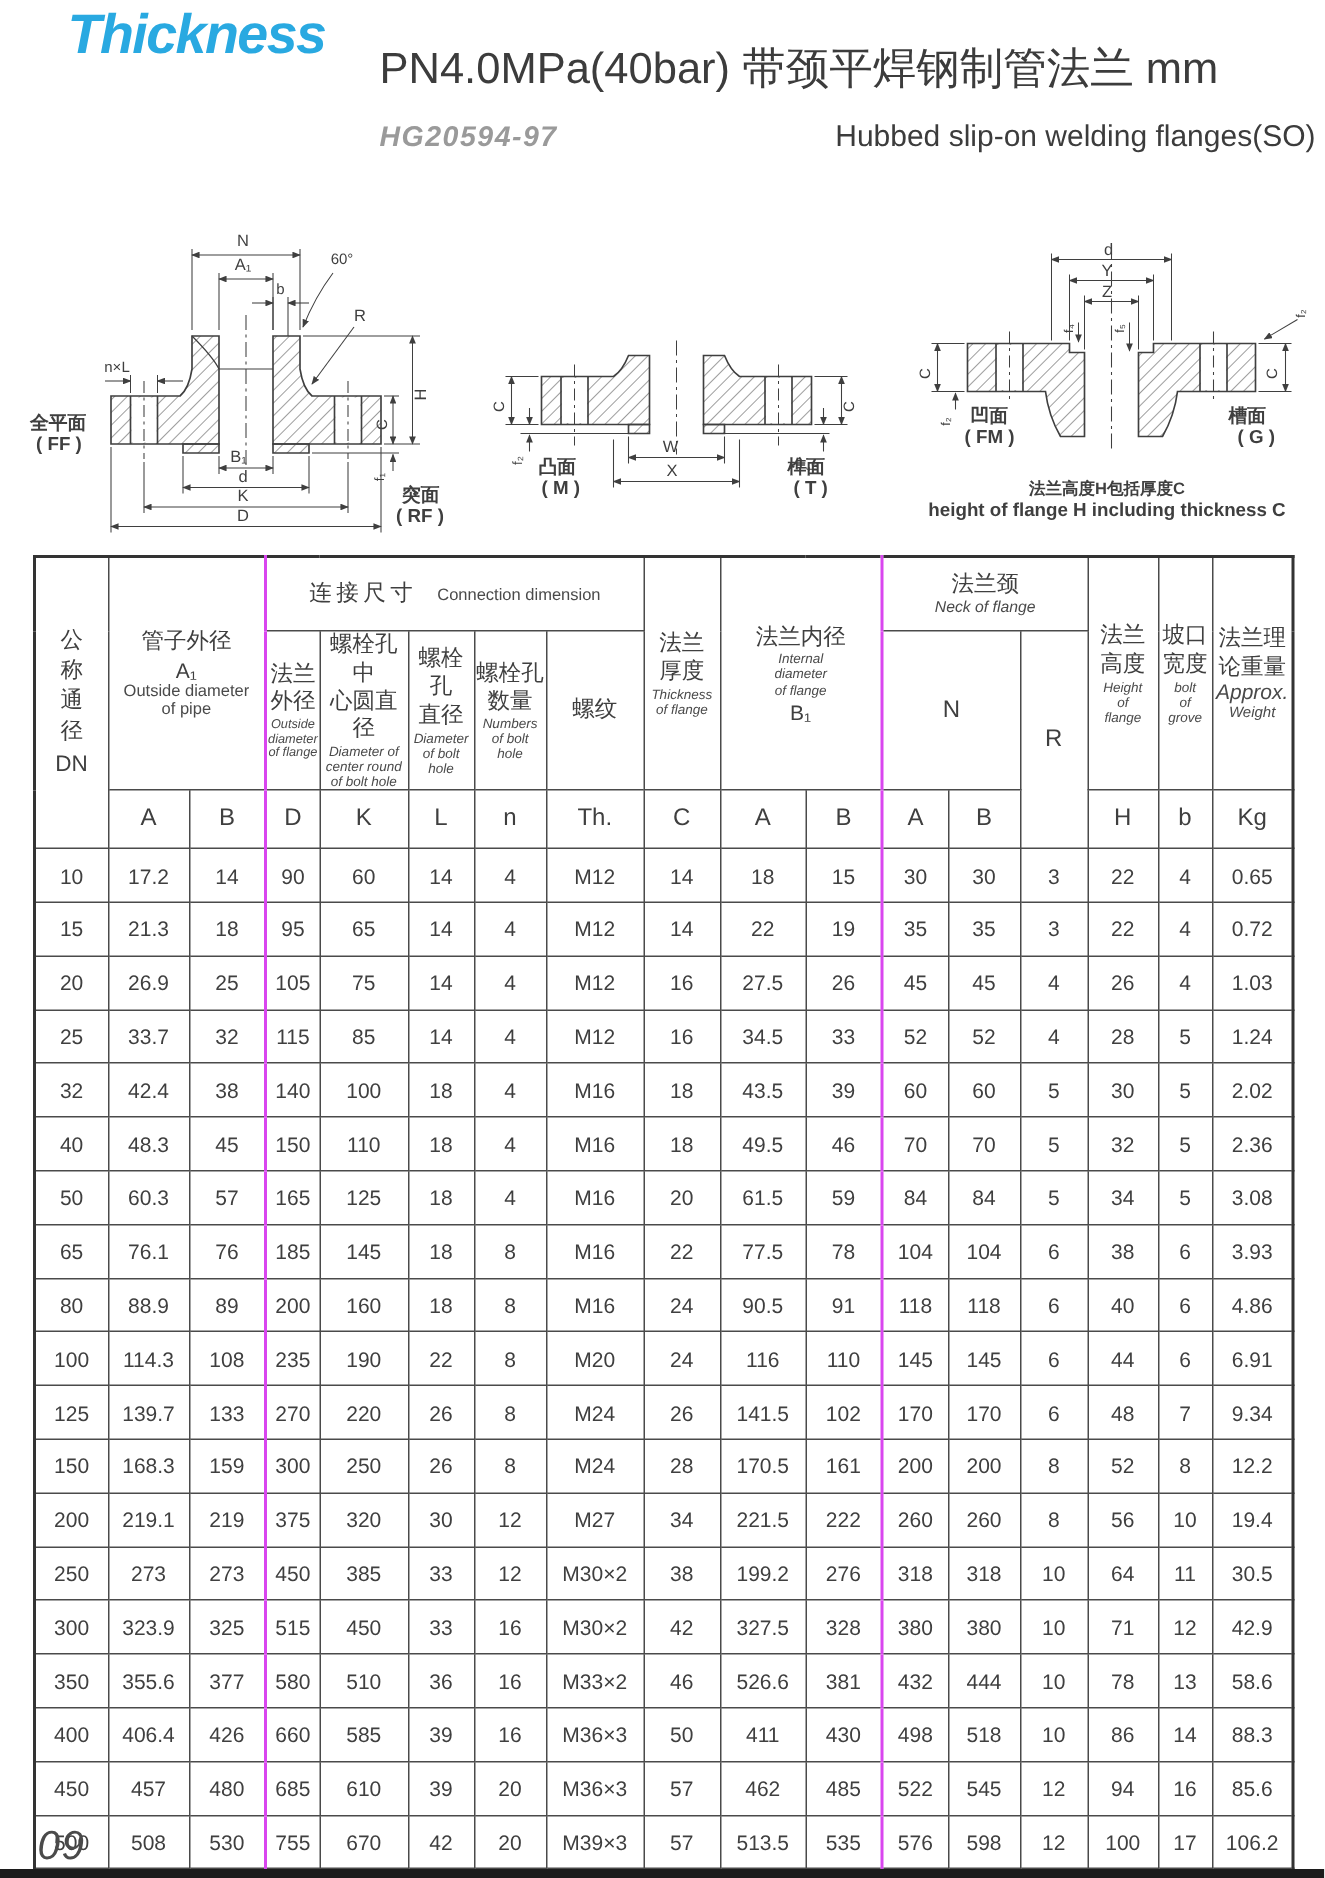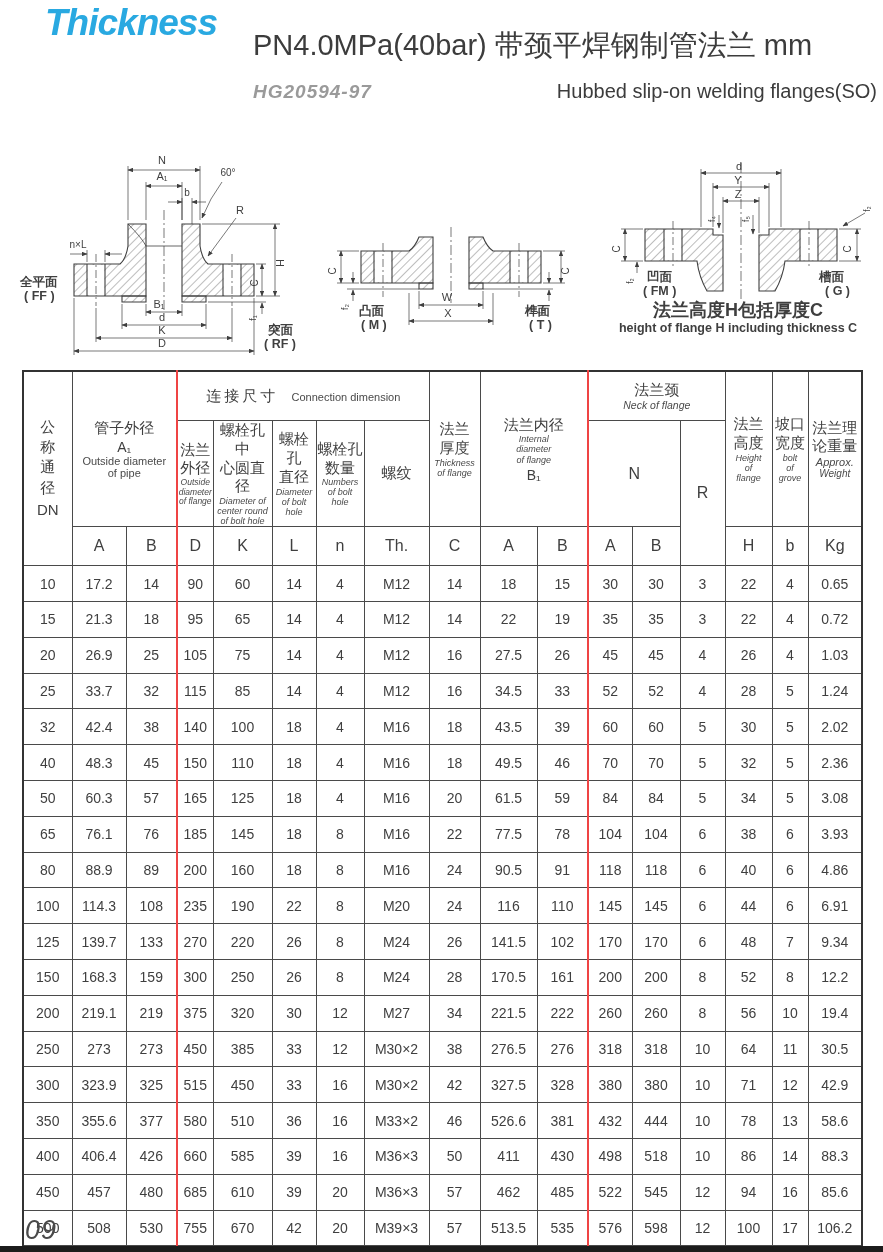--- a/index.html
+++ b/index.html
@@ -12,29 +12,29 @@
   .logo-l2 b{font-weight:bold;}
   .title-block{position:absolute;left:253px;top:26px;width:624px;}
   .title{font-size:29px;font-weight:400;color:#3c3c3c;letter-spacing:0px;white-space:nowrap;}
   .subrow{display:flex;justify-content:space-between;align-items:baseline;margin-top:14px;}
   .standard{font-size:19px;font-weight:bold;font-style:italic;color:#9a9a9a;letter-spacing:1px;}
   .subtitle-en{font-size:20px;color:#3c3c3c;}
   
   .drawing{position:absolute;}
   svg text{fill:#3f3f3f;}
   .cap{position:absolute;left:593px;top:300px;width:290px;text-align:center;line-height:1.15;}
-  .cap-cn{font-size:18px;font-weight:bold;}
+  .cap-cn{font-size:11px;font-weight:bold;margin-top:20px;}
   .cap-en{font-size:12.5px;font-weight:bold;}
   
   table.spec{position:absolute;left:22px;top:370px;width:839px;border-collapse:collapse;
              table-layout:fixed;background:#fff;}
   table.spec th,table.spec td{border:1px solid #4a4a4a;padding:0;text-align:center;
              vertical-align:middle;font-weight:normal;color:#3f3f3f;overflow:hidden;}
   table.spec{border:2px solid #333;}
-  table.spec .gb{border-left:2px solid #ef4444;}
+  table.spec .gb{border-left:2px solid #d946ef;}
   table.spec td{font-size:14px;height:34.8px;}
   .r1 th{height:48px;} .r2 th{height:62px;} .r3 th{height:38px;font-size:16px;}
   .cn{font-size:15px;line-height:1.25;}
   .cn-sp{letter-spacing:3px;}
   .en{font-size:9px;line-height:1.12;color:#4a4a4a;font-style:italic;}
   .en-md{font-size:11px;color:#4a4a4a;}
   .code{font-size:14px;margin-top:2px;}
   .dncell div{font-size:15px;line-height:1.35;}
   .dncell .dncode{font-size:15px;margin-top:2px;}
   
@@ -320,21 +320,21 @@
         <th rowspan="2">
           <div class="cn">坡口</div>
           <div class="cn">宽度</div>
           <div class="en">bolt</div>
           <div class="en">of</div>
           <div class="en">grove</div>
         </th>
         <th rowspan="2">
           <div class="cn">法兰理</div>
           <div class="cn">论重量</div>
-          <div class="en" style="font-size:11px">Approx.</div>
+          <div class="en" style="font-size:14px">Approx.</div>
           <div class="en" style="font-size:10px">Weight</div>
         </th>
       </tr>
       <tr class="r2">
         <th class="gb">
           <div class="cn">法兰</div>
           <div class="cn">外径</div>
           <div class="en" style="font-size:8.5px">Outside</div>
           <div class="en" style="font-size:8.5px">diameter</div>
           <div class="en" style="font-size:8.5px">of flange</div>
@@ -639,21 +639,21 @@
         <tr>
           <td>250</td>
           <td>273</td>
           <td>273</td>
           <td class="gb">450</td>
           <td>385</td>
           <td>33</td>
           <td>12</td>
           <td>M30×2</td>
           <td>38</td>
-          <td>276.5</td>
+          <td>199.2</td>
           <td>276</td>
           <td class="gb">318</td>
           <td>318</td>
           <td>10</td>
           <td>64</td>
           <td>11</td>
           <td>30.5</td>
         </tr>
         <tr>
           <td>300</td>

